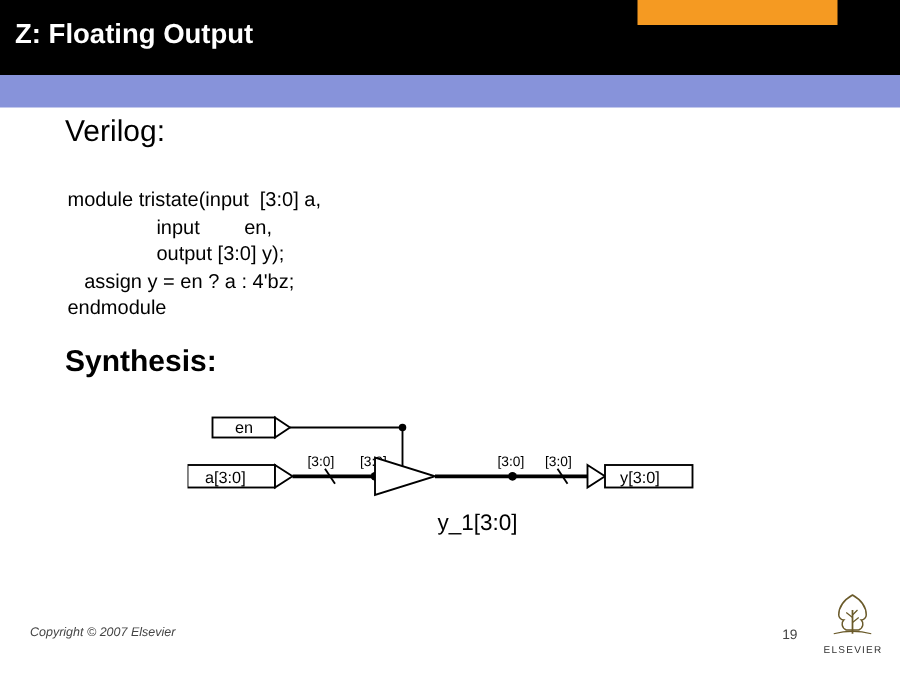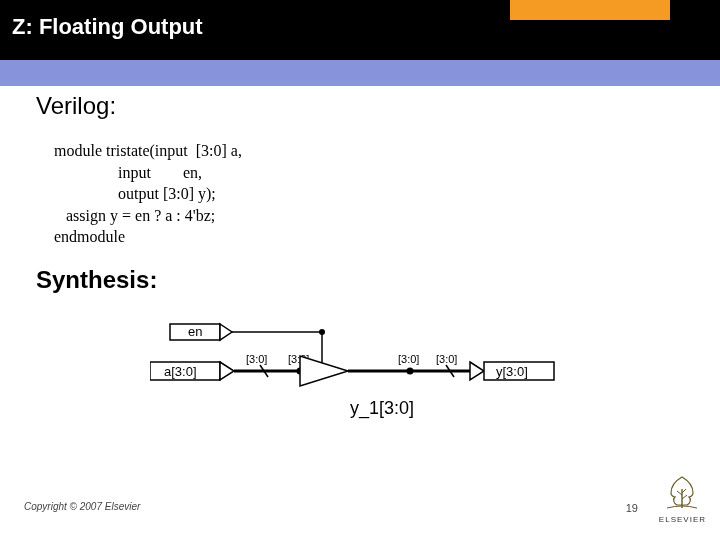--- a/index.html
+++ b/index.html
@@ -42,32 +42,32 @@
     top: 14px;
     left: 12px;
     color: #ffffff;
     font-size: 22px;
     font-weight: bold;
     font-family: Arial, Helvetica, sans-serif;
   }
   .section-label {
     font-size: 24px;
     color: #000000;
-    margin-left: 36px;
+    margin-left: 52px;
     font-family: Arial, Helvetica, sans-serif;
   }
   .verilog-label { margin-top: 18px; }
   .synth-label { margin-top: 18px; font-weight: bold; }
   .code-block {
-    font-family: Liberation Serif, serif;
+    font-family: Liberation Sans, sans-serif;
     font-size: 16px;
     line-height: 1.35;
     white-space: pre;
     margin-left: 54px;
-    margin-top: 20px;
+    margin-top: 30px;
     color: #000000;
   }
   .diagram {
     margin-top: 24px;
     margin-left: 150px;
   }
   .footer {
     position: absolute;
     bottom: 10px;
     left: 0;

